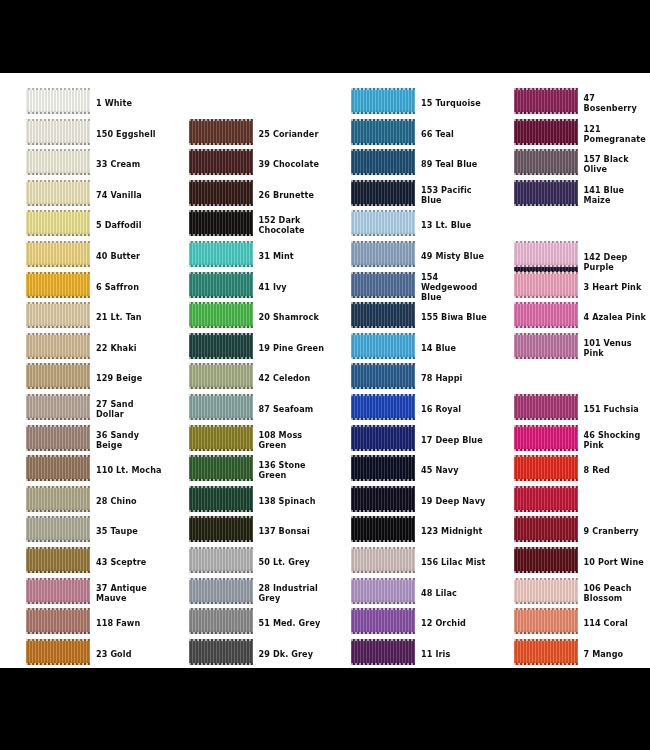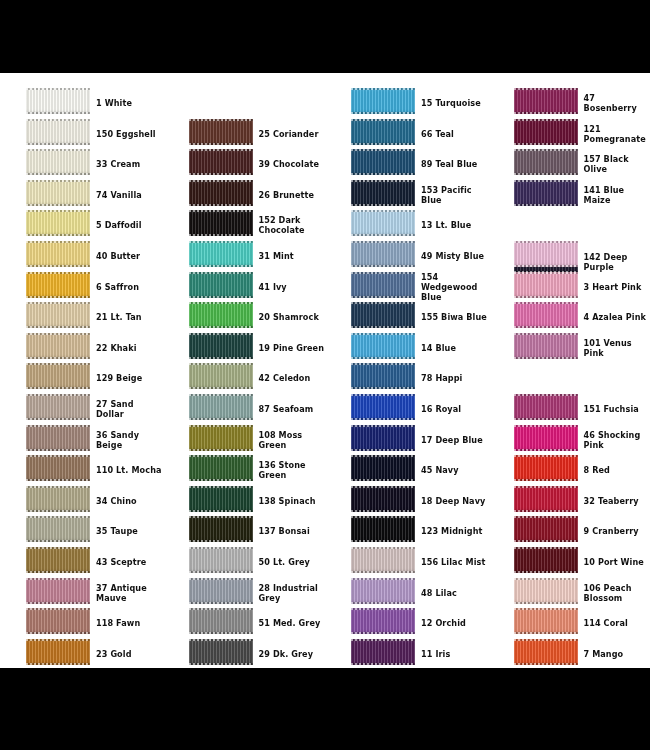--- a/index.html
+++ b/index.html
@@ -171,21 +171,21 @@
           <div class="swatch-row" style="top: 351.6px;">
             <div class="chip" style="background-color: rgb(164, 136, 124);"></div>
             <div class="chip-label">36 Sandy Beige</div>
           </div>
           <div class="swatch-row" style="top: 382.2px;">
             <div class="chip" style="background-color: rgb(151, 120, 95);"></div>
             <div class="chip-label">110 Lt. Mocha</div>
           </div>
           <div class="swatch-row" style="top: 412.8px;">
             <div class="chip" style="background-color: rgb(179, 172, 140);"></div>
-            <div class="chip-label">34 Chino</div>
+            <div class="chip-label">28 Chino</div>
           </div>
           <div class="swatch-row" style="top: 443.4px;">
             <div class="chip" style="background-color: rgb(178, 176, 154);"></div>
             <div class="chip-label">35 Taupe</div>
           </div>
           <div class="swatch-row" style="top: 474px;">
             <div class="chip" style="background-color: rgb(154, 123, 61);"></div>
             <div class="chip-label">43 Sceptre</div>
           </div>
           <div class="swatch-row" style="top: 504.6px;">
@@ -323,21 +323,21 @@
           <div class="swatch-row" style="top: 351.6px;">
             <div class="chip" style="background-color: rgb(24, 35, 114);"></div>
             <div class="chip-label">17 Deep Blue</div>
           </div>
           <div class="swatch-row" style="top: 382.2px;">
             <div class="chip" style="background-color: rgb(11, 14, 34);"></div>
             <div class="chip-label">45 Navy</div>
           </div>
           <div class="swatch-row" style="top: 412.8px;">
             <div class="chip" style="background-color: rgb(16, 12, 30);"></div>
-            <div class="chip-label">18 Deep Navy</div>
+            <div class="chip-label">19 Deep Navy</div>
           </div>
           <div class="swatch-row" style="top: 443.4px;">
             <div class="chip" style="background-color: rgb(11, 11, 13);"></div>
             <div class="chip-label">123 Midnight</div>
           </div>
           <div class="swatch-row" style="top: 474px;">
             <div class="chip" style="background-color: rgb(213, 196, 194);"></div>
             <div class="chip-label">156 Lilac Mist</div>
           </div>
           <div class="swatch-row" style="top: 504.6px;">
@@ -396,21 +396,20 @@
           <div class="swatch-row" style="top: 351.6px;">
             <div class="chip" style="background-color: rgb(224, 24, 124);"></div>
             <div class="chip-label">46 Shocking Pink</div>
           </div>
           <div class="swatch-row" style="top: 382.2px;">
             <div class="chip" style="background-color: rgb(232, 41, 28);"></div>
             <div class="chip-label">8 Red</div>
           </div>
           <div class="swatch-row" style="top: 412.8px;">
             <div class="chip" style="background-color: rgb(196, 24, 56);"></div>
-            <div class="chip-label">32 Teaberry</div>
           </div>
           <div class="swatch-row" style="top: 443.4px;">
             <div class="chip" style="background-color: rgb(142, 20, 38);"></div>
             <div class="chip-label">9 Cranberry</div>
           </div>
           <div class="swatch-row" style="top: 474px;">
             <div class="chip" style="background-color: rgb(92, 16, 25);"></div>
             <div class="chip-label">10 Port Wine</div>
           </div>
           <div class="swatch-row" style="top: 504.6px;">

